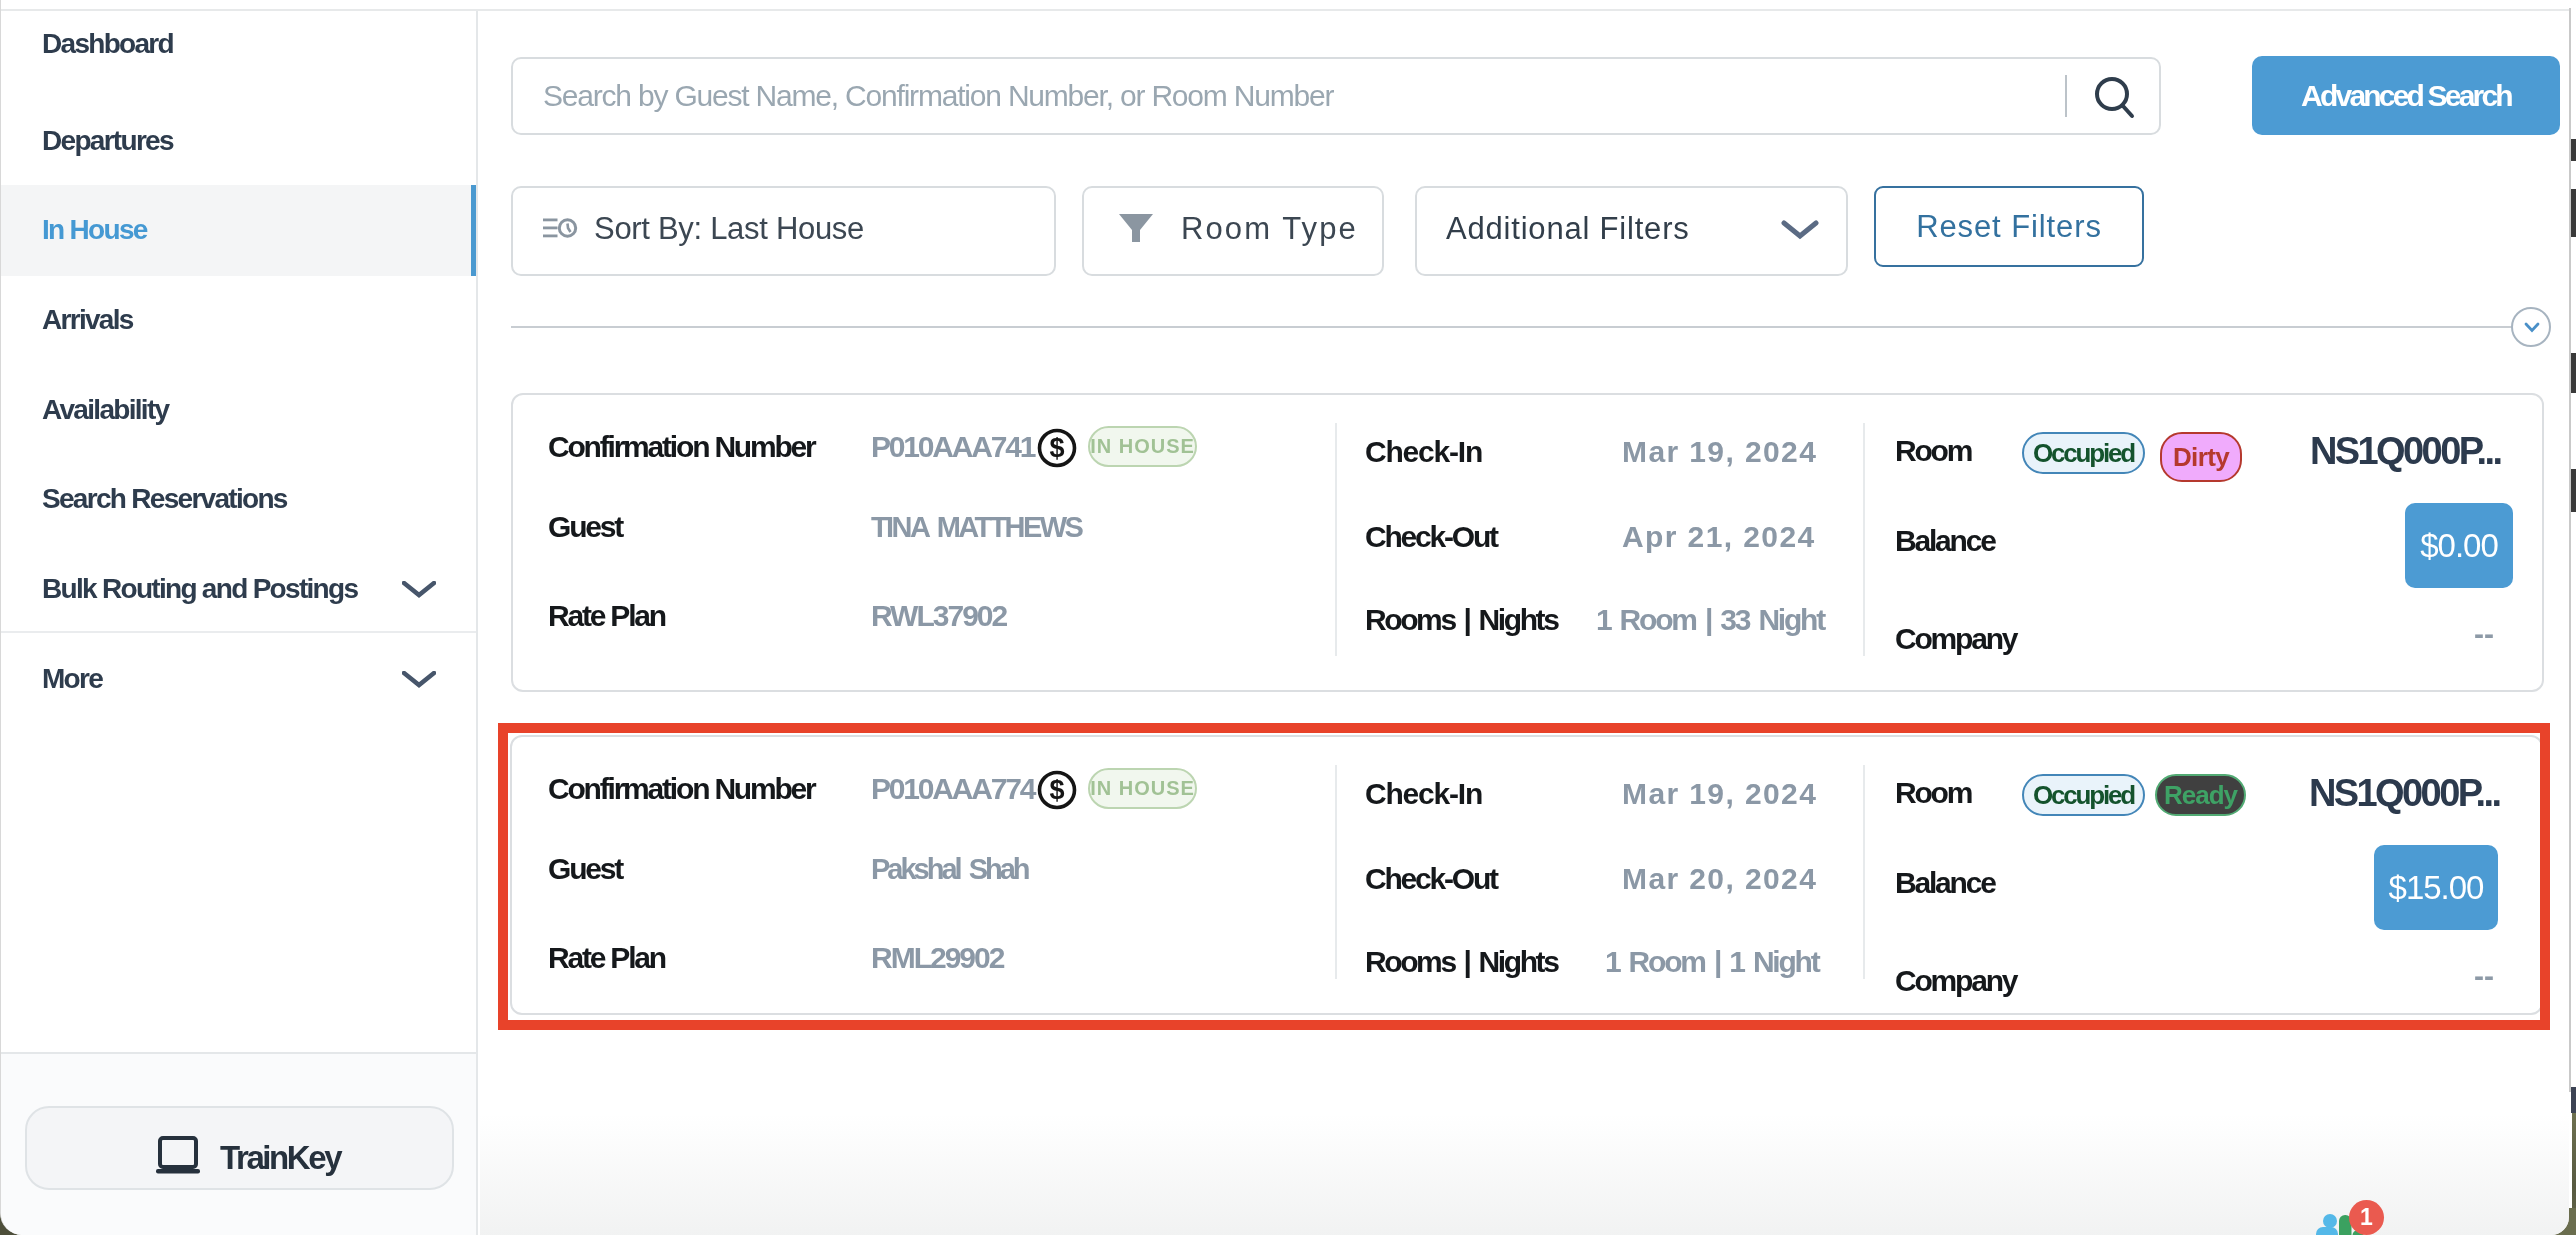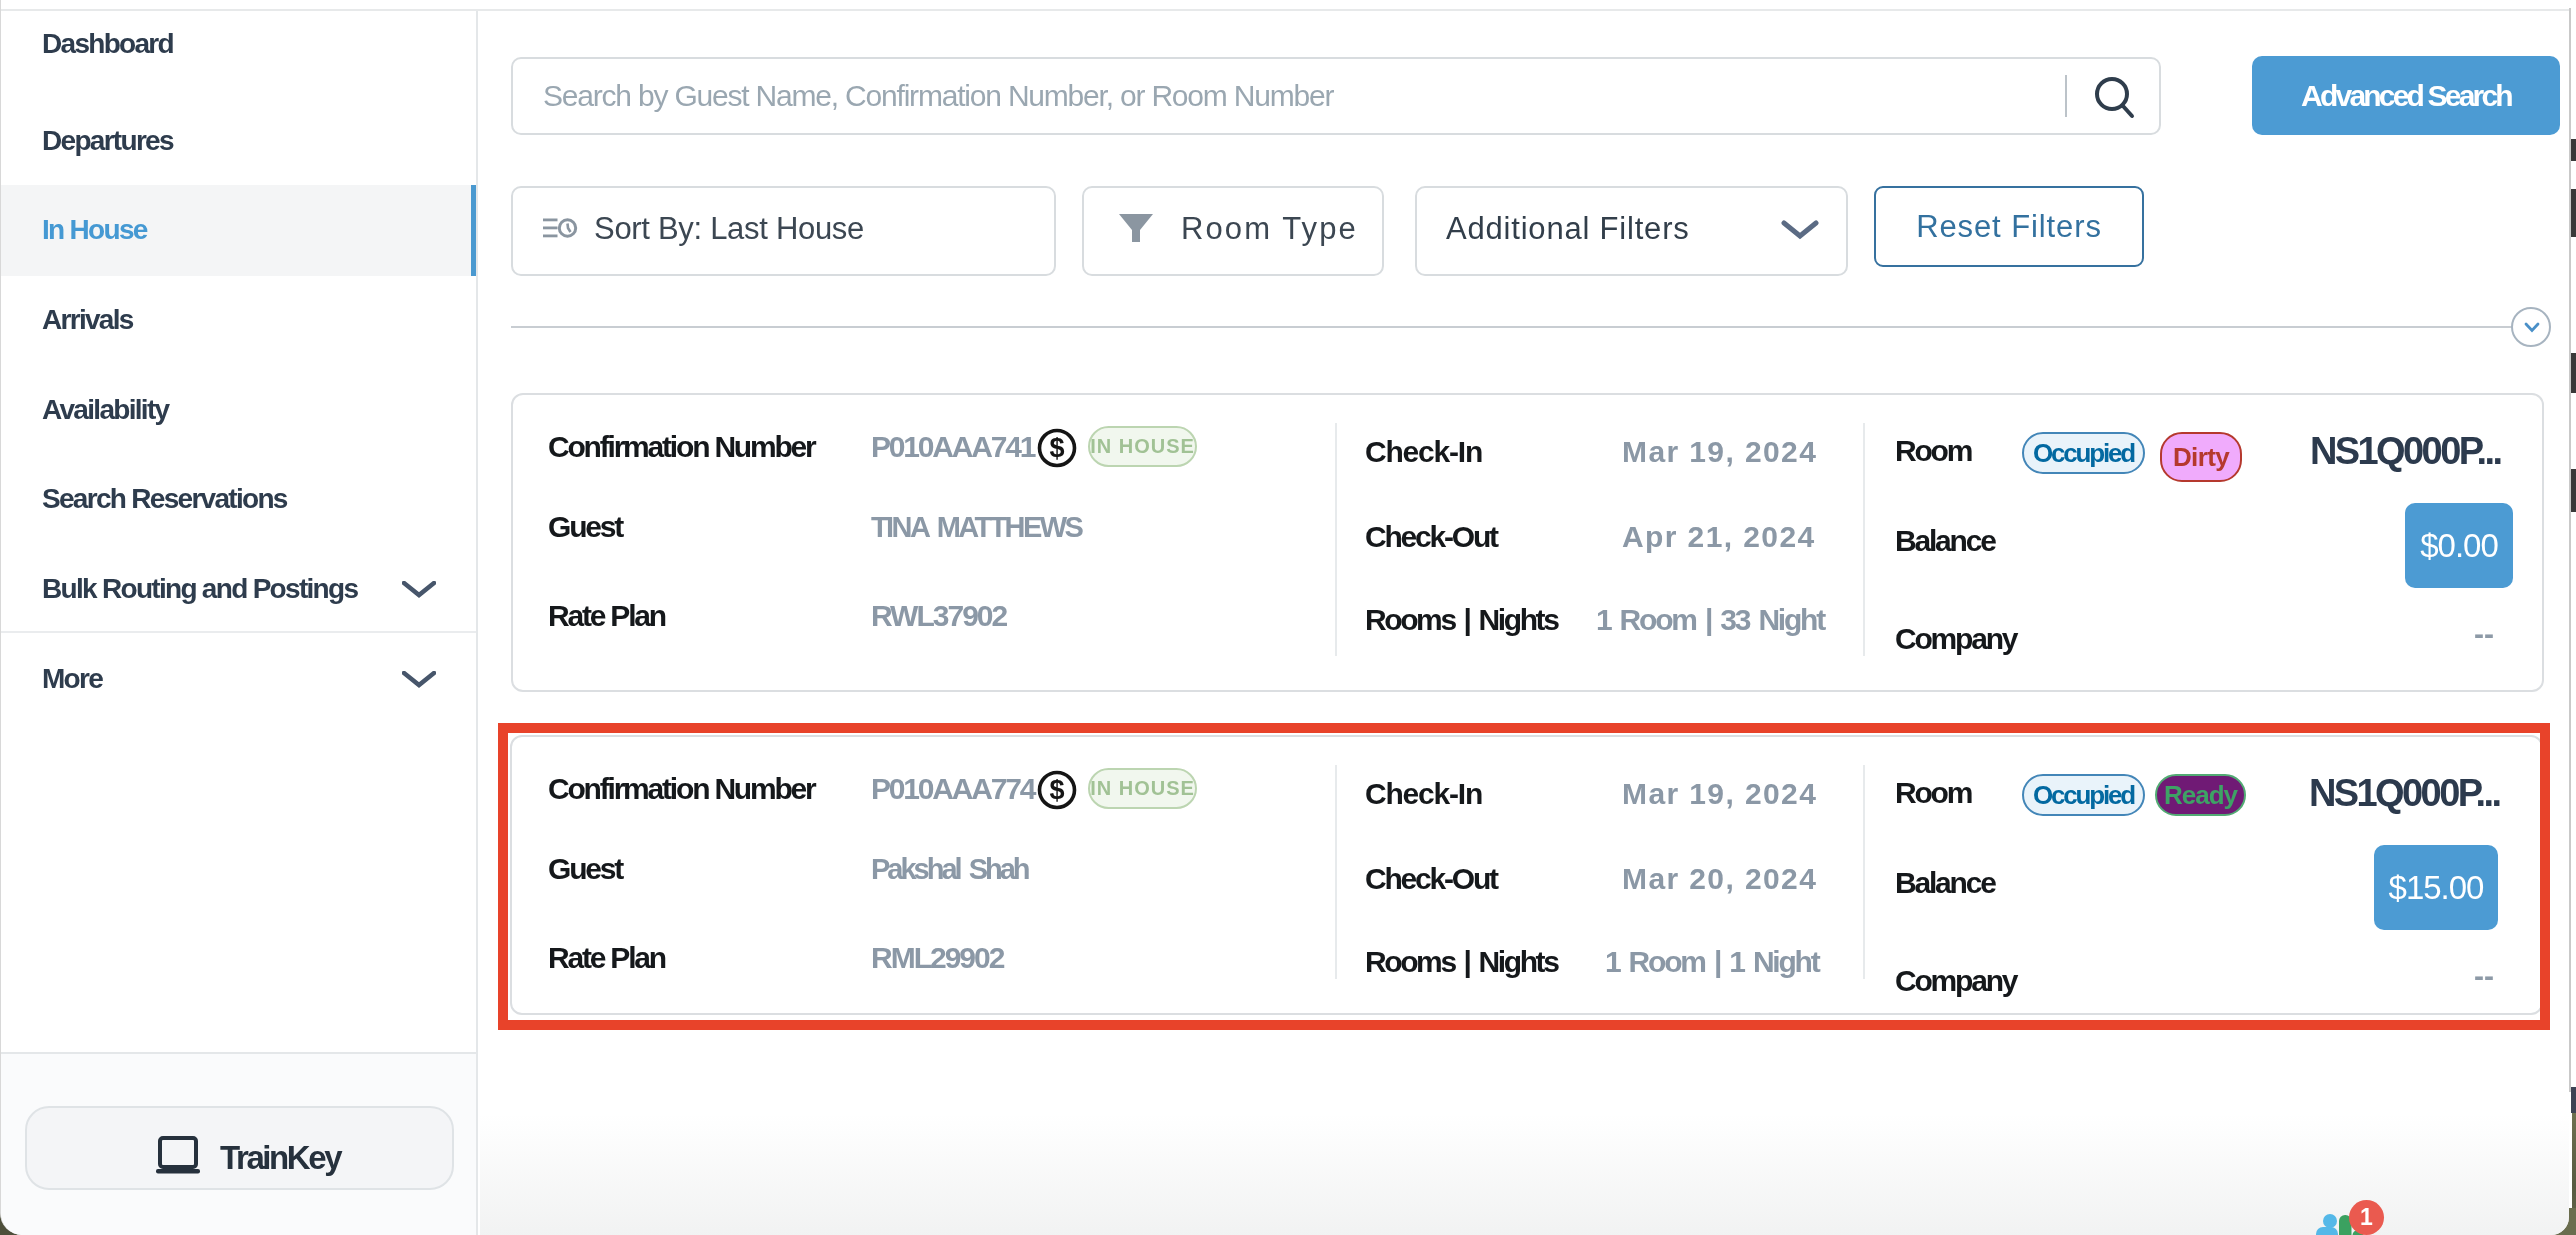--- a/index.html
+++ b/index.html
@@ -70,23 +70,23 @@
   #card2 { top:735px; height:280px; left:509px; width:2033px; }
   .lbl { position:absolute; font-size:30px; font-weight:700; letter-spacing:-2.2px; color:#15181b;
      transform:translateY(-50%); white-space:nowrap; }
   .val { position:absolute; font-size:30px; font-weight:600; letter-spacing:-1px; color:#8b98a6;
      transform:translateY(-50%); white-space:nowrap; }
   .vdiv { position:absolute; top:28px; bottom:34px; width:2px; background:#e7eaec; }
   .pill { position:absolute; border-radius:22px; font-weight:700; font-size:26px;
      display:flex; align-items:center; justify-content:center; letter-spacing:-0.5px; white-space:nowrap; }
   .inhouse { left:575px; width:109px; height:41px; border:2px solid #bcd5b1; background:#f1f7ee;
      color:#a1c295; font-size:20px; letter-spacing:1px; font-weight:700; }
-  .p-occ { left:1509px; width:123px; height:42px; border:2px solid #4386b8; background:#e9f3fa; color:#0369a1; letter-spacing:-2.2px; }
+  .p-occ { left:1509px; width:123px; height:42px; border:2px solid #4386b8; background:#e9f3fa; color:#14532d; letter-spacing:-2.2px; }
   .p-dirty { left:1647px; width:82px; height:50px; border:2px solid #b5392e; background:#f0abfc; color:#b5392e; letter-spacing:-0.6px; }
-  .p-ready { left:1643px; width:91px; height:42px; border:2px solid #52ab74; background:#701a75; color:#3ea265; letter-spacing:-1px; }
+  .p-ready { left:1643px; width:91px; height:42px; border:2px solid #52ab74; background:#404040; color:#3ea265; letter-spacing:-1px; }
   .roomnum { position:absolute; left:1797px; font-size:38px; font-weight:700; letter-spacing:-2.6px;
      color:#2c3a4d; transform:translateY(-50%); white-space:nowrap; }
   .balbtn { position:absolute; top:108px; height:85px; background:#4c9bd3; border-radius:10px;
      color:#fff; font-size:33px; font-weight:500; letter-spacing:-1px;
      display:flex; align-items:center; justify-content:center; }
   .dashes { position:absolute; font-size:30px; font-weight:700; color:#8d9aa7;
      transform:translateY(-50%); }
 
   
   #slack { position:absolute; left:2307px; top:1203px; }

